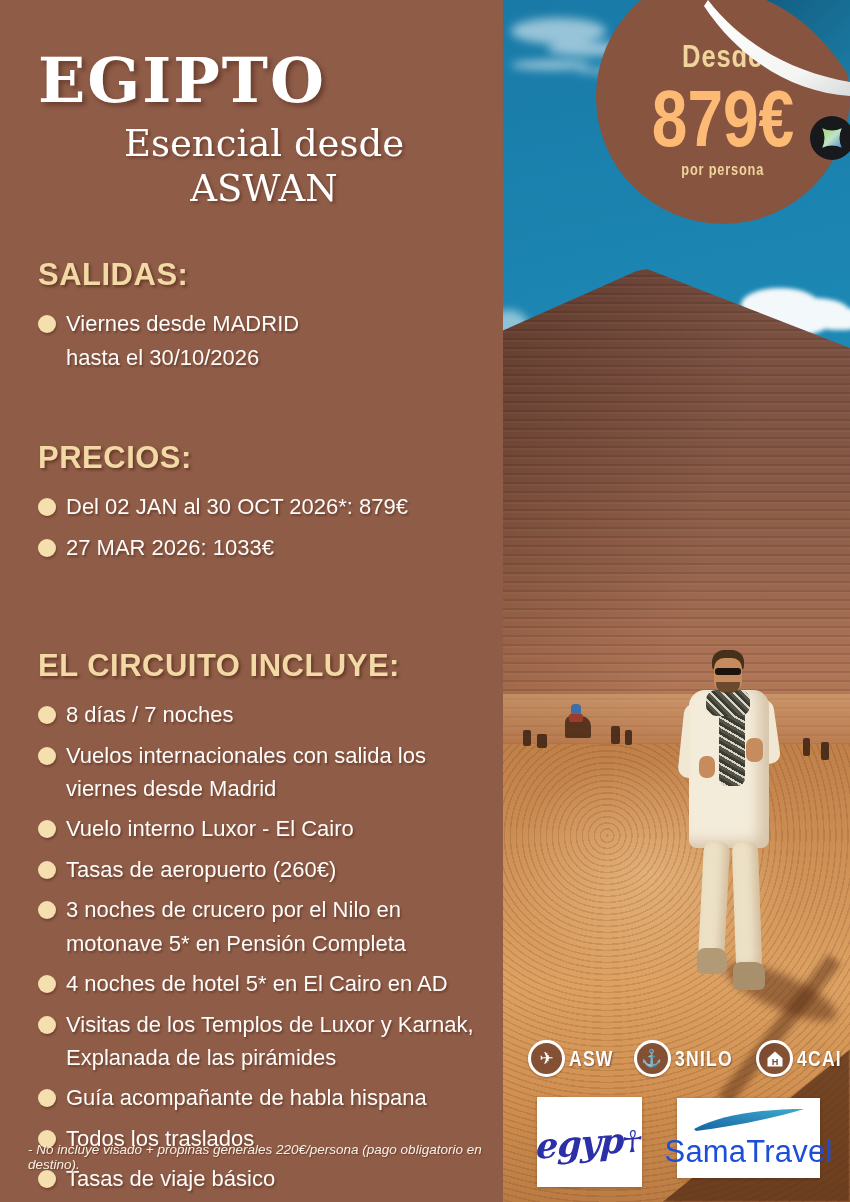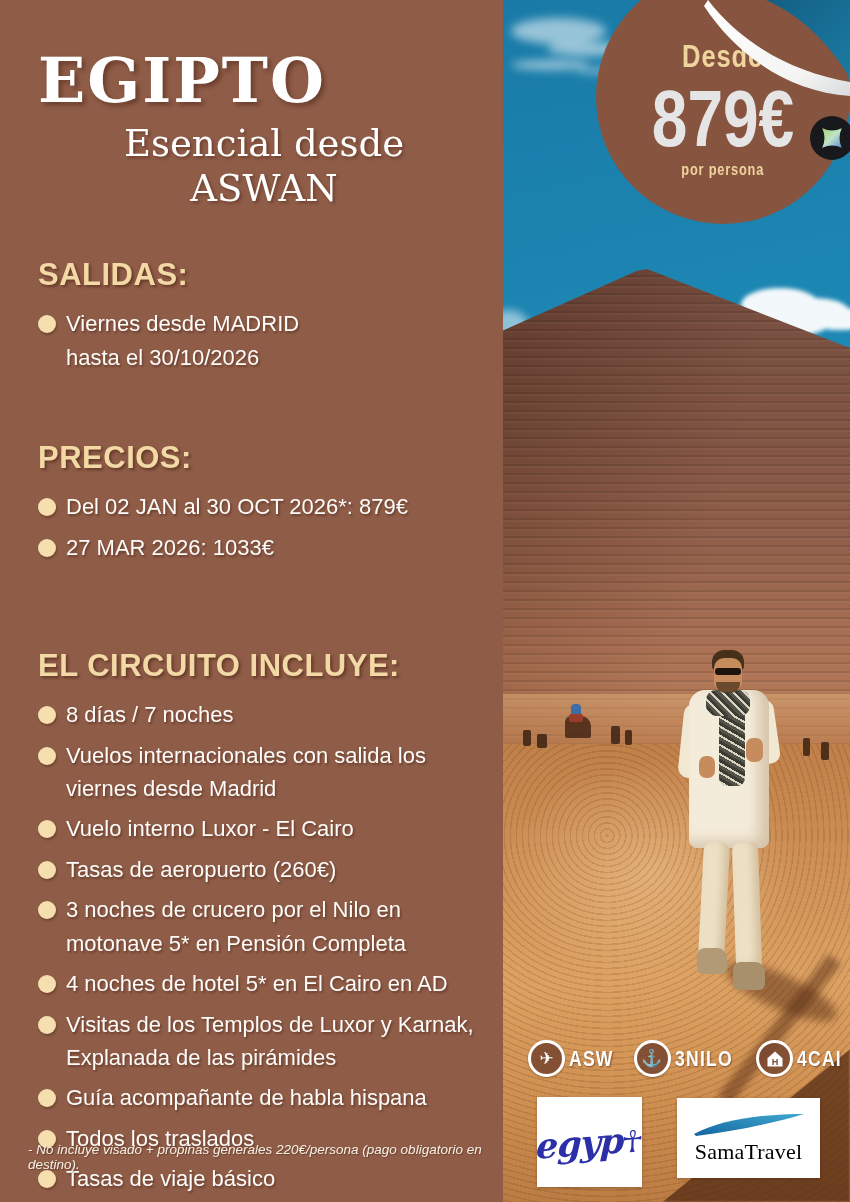--- a/index.html
+++ b/index.html
@@ -109,21 +109,21 @@
   .man-shoe-l{position:absolute;left:194px;top:948px;width:30px;height:26px;background:#b29a76;border-radius:8px 10px 6px 6px;}
   .man-shoe-r{position:absolute;left:230px;top:962px;width:32px;height:28px;background:#a9906c;border-radius:8px 10px 6px 6px;}
   
   .badge{
     position:absolute;left:596px;top:-30px;width:254px;height:254px;border-radius:50%;
     background:#875440;display:flex;flex-direction:column;align-items:center;justify-content:center;
     padding-top:22px;box-sizing:border-box;text-align:center;
   }
   .cond{display:inline-block;transform:scaleX(.8);transform-origin:center;}
   .badge-top{font-size:32px;font-weight:700;color:#EFD49E;letter-spacing:1px;}
-  .badge-price{font-size:80px;font-weight:800;color:#e5e5e5;line-height:1.0;letter-spacing:0;margin:4px 0 2px;}
+  .badge-price{font-size:80px;font-weight:800;color:#fdba74;line-height:1.0;letter-spacing:0;margin:4px 0 2px;}
   .badge-bottom{font-size:16px;font-weight:700;color:#EFD49E;letter-spacing:1px;}
   .curl{position:absolute;left:700px;top:0;width:150px;height:150px;pointer-events:none;}
   .sparkle{
     position:absolute;left:810px;top:116px;width:44px;height:44px;border-radius:50%;
     background:#17191c;display:flex;align-items:center;justify-content:center;
   }
   
   .itinerary{position:absolute;left:528px;top:1040px;display:flex;align-items:center;gap:9px;}
   .it-item{display:flex;align-items:center;gap:4px;}
   .it-circle{
@@ -138,21 +138,21 @@
   }
   
   .logo-card{position:absolute;background:#fff;display:flex;align-items:center;justify-content:center;box-shadow:0 1px 3px rgba(60,25,12,.3);}
   .logo-egypt{left:537px;top:1097px;width:105px;height:90px;}
   .egypt-text{
     font-family:"DejaVu Serif","Liberation Serif",serif;font-style:italic;font-weight:700;
     color:#2B2FA8;font-size:35px;transform:rotate(-4deg) skewX(-6deg);letter-spacing:-1px;
   }
   .egypt-ankh{font-family:"DejaVu Sans",sans-serif;font-style:normal;font-size:30px;margin-left:-2px;}
   .logo-sama{left:677px;top:1098px;width:143px;height:80px;flex-direction:column;gap:1px;}
-  .sama-text{font-family:Liberation Serif, serif;color:#000000;font-size:22px;letter-spacing:.2px;}
+  .sama-text{font-family:Liberation Sans, sans-serif;color:#1d4ed8;font-size:31px;letter-spacing:.2px;}
 </style>
 </head>
 <body>
 
 <div class="photo">
   <div class="sky"></div>
   <div class="cloud cloud-a"></div>
   <div class="cloud cloud-b"></div>
   <div class="cloud cloud-c"></div>
   <div class="pyramid"></div>

